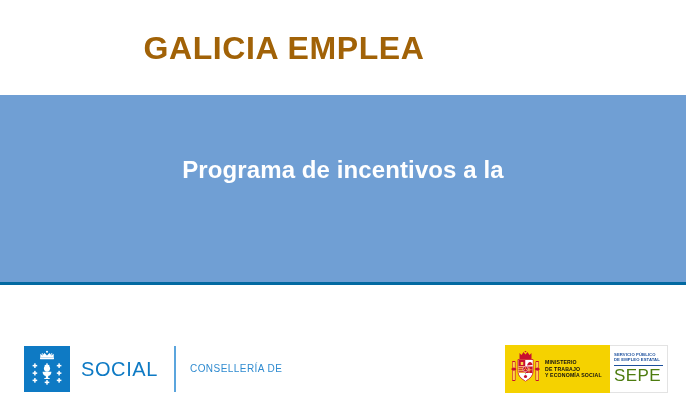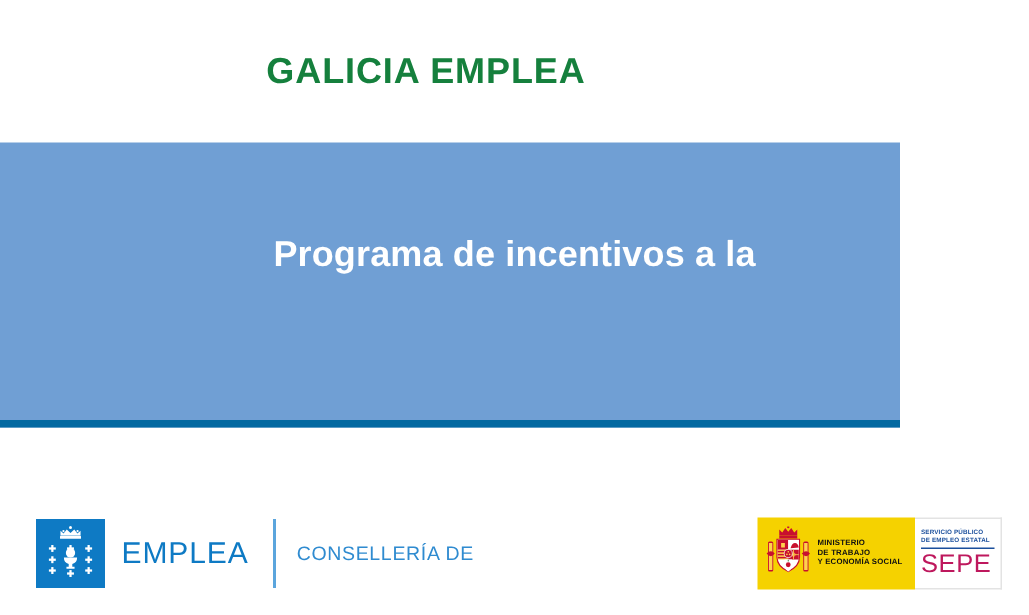--- a/index.html
+++ b/index.html
@@ -28,37 +28,37 @@
     width: 686px;
     height: 95px;
     background: #ffffff;
   }
   .page-title {
     position: absolute;
     left: 0;
     top: 31px;
     width: 568px;
     text-align: center;
-    font-size: 24px;
+    font-size: 32px;
     font-weight: bold;
     letter-spacing: 0.6px;
-    color: #15803d;
+    color: #a16207;
     line-height: 34px;
     white-space: nowrap;
   }
 
   
   .banner {
     position: absolute;
     left: 0;
     top: 95px;
-    width: 600px;
+    width: 686px;
     height: 190px;
     background: #709fd4;
-    border-bottom: 5px solid #0369a1;
+    border-bottom: 3px solid #0369a1;
     box-sizing: border-box;
   }
   .banner-text {
     position: absolute;
     left: 0;
     top: 58px;
     width: 686px;
     text-align: center;
     color: #ffffff;
     font-size: 24px;
@@ -111,21 +111,21 @@
   .lockup-divider {
     width: 2px;
     height: 46px;
     background: #5ba5dd;
     margin-left: 16px;
     margin-right: 14px;
     flex: 0 0 auto;
   }
   .conselleria {
     color: #2f8bd0;
-    font-size: 13px;
+    font-size: 10px;
     line-height: 14.5px;
     letter-spacing: 0.45px;
     white-space: nowrap;
   }
   .conselleria span {
     display: block;
   }
 
   
   .gov-block {
@@ -181,21 +181,21 @@
   }
   .sepe-tagline span { display: block; }
   .sepe-rule {
     height: 1px;
     background: #1b4f9c;
     margin: 2px 0 1px 0;
   }
   .sepe-word {
     font-size: 17px;
     line-height: 18px;
-    color: #be185d;
+    color: #4d7c0f;
     font-weight: normal;
     letter-spacing: 0.4px;
   }
 </style>
 </head>
 <body>
 
 <div id="page">
 
   <div class="header-area">
@@ -250,21 +250,21 @@
           </g>
 
           <g fill="#ffffff">
             <circle cx="23" cy="22.6" r="3.1"></circle>
             <path d="M18.6 25.7 h8.8 a4.4 4.4 0 0 1 -3.2 4.3 v1.9 h1.5 v1.2 h-5.4 v-1.2 h1.5 v-1.9 a4.4 4.4 0 0 1 -3.2 -4.3 z"></path>
           </g>
         </svg>
       </span>
 
       <span class="xunta-wordmark">
-        <span>EMPLEA</span>
+        <span>SOCIAL</span>
       </span>
 
       <span class="lockup-divider"></span>
 
       <span class="conselleria">
         <span>CONSELLERÍA DE</span>
       </span>
     </div>
 
     <div class="gov-block">

